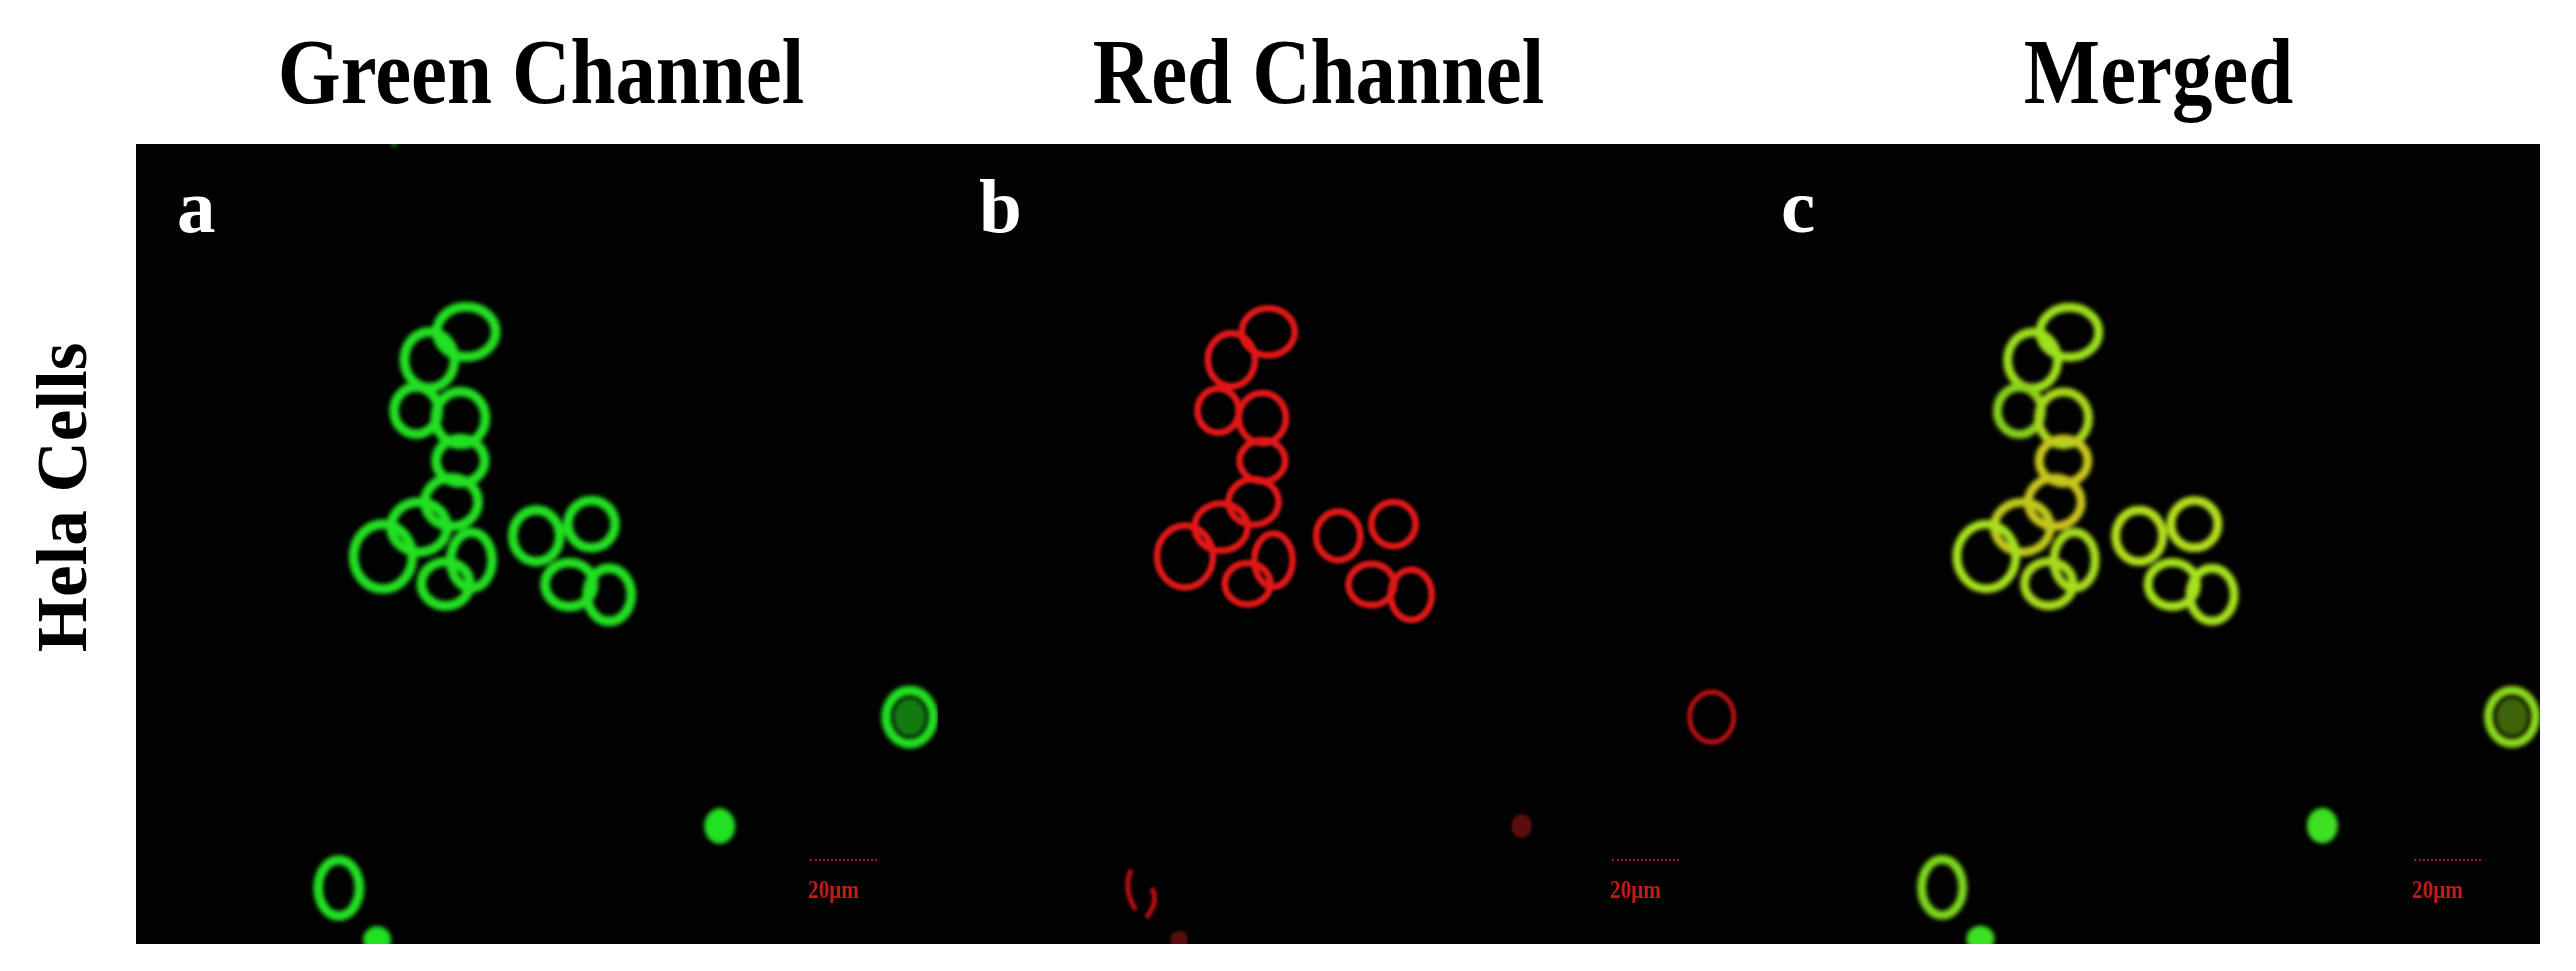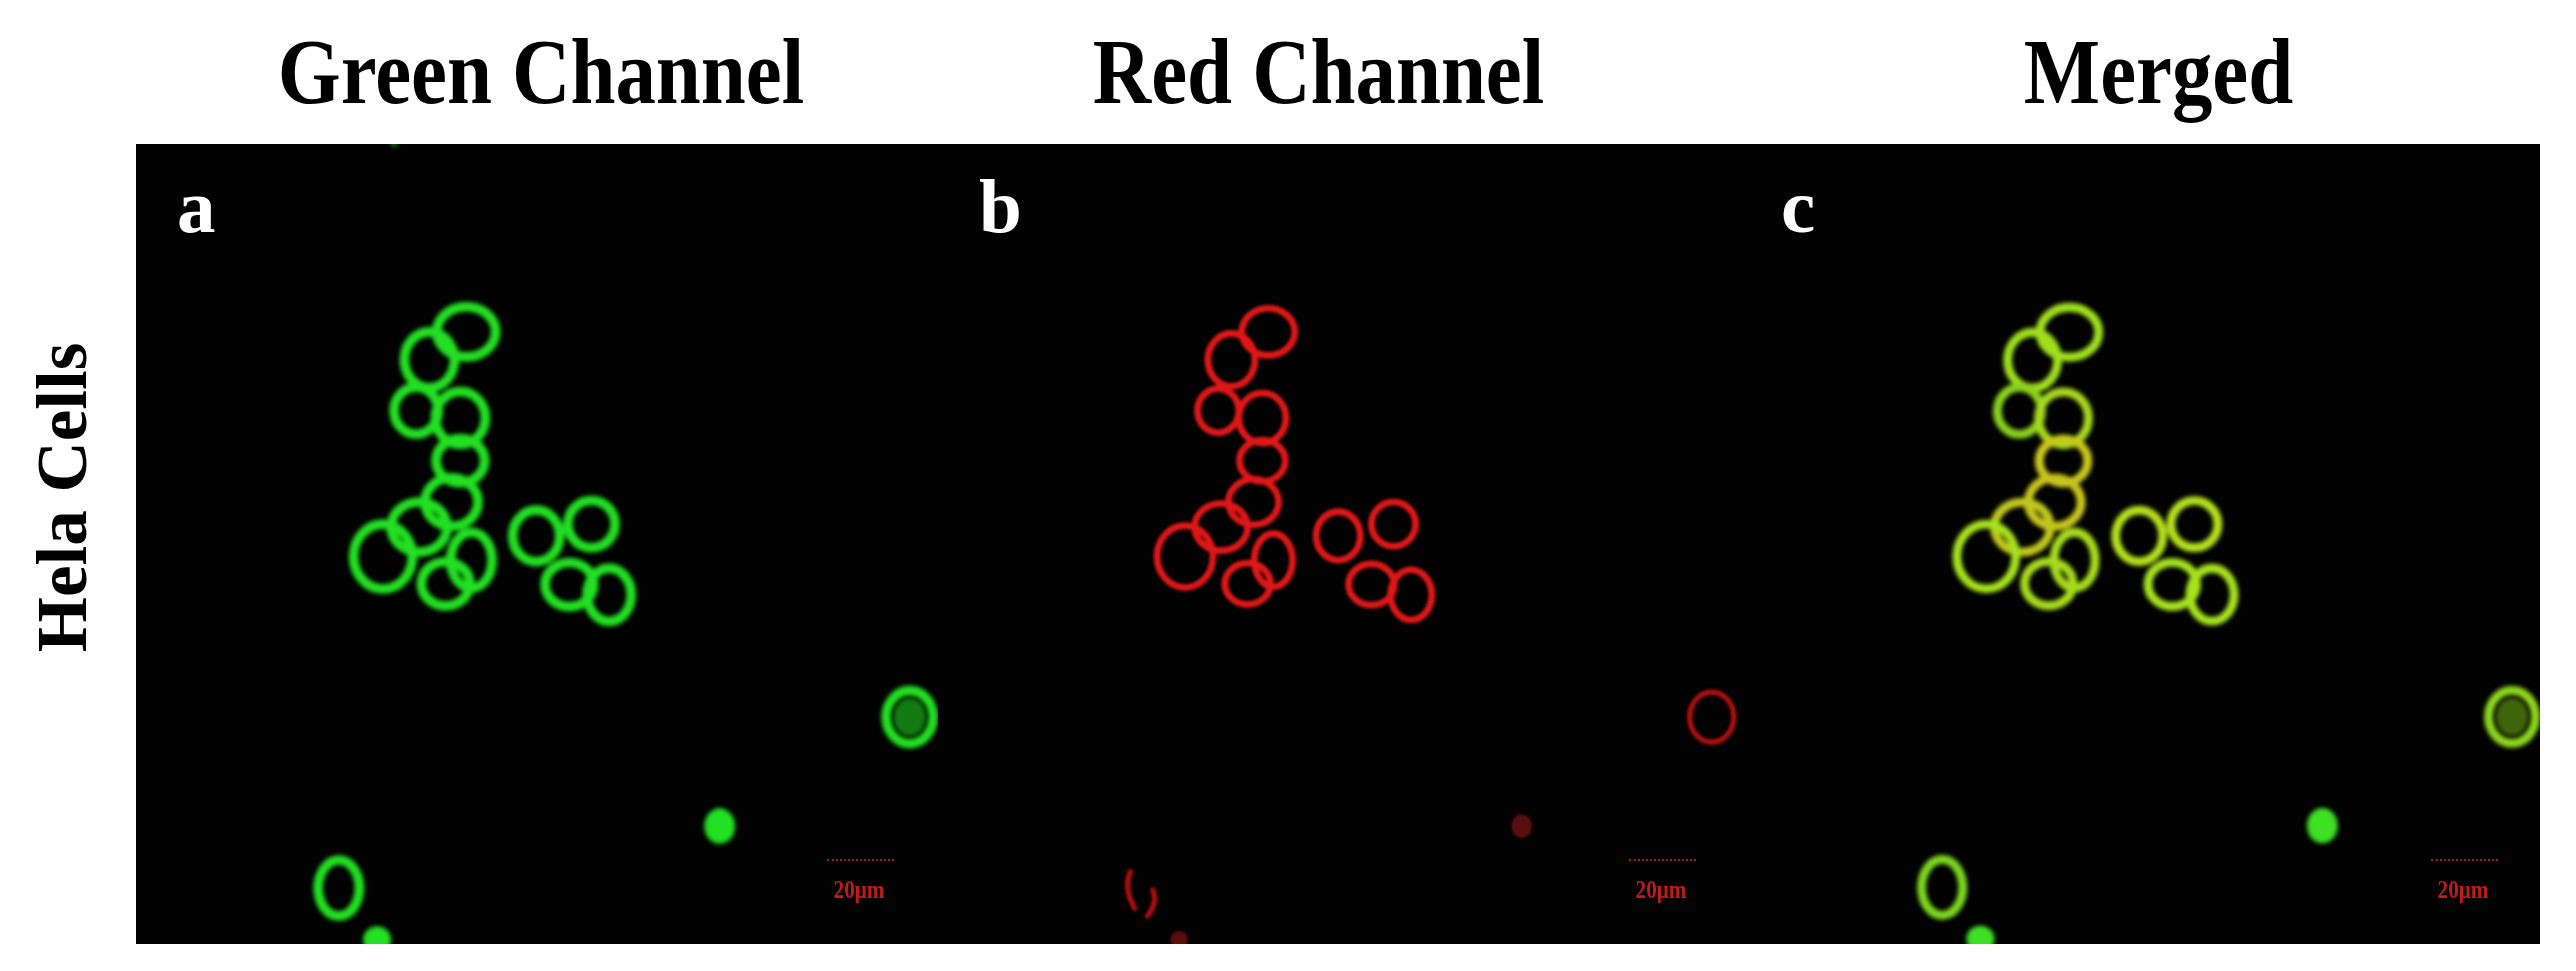--- a/index.html
+++ b/index.html
@@ -25,21 +25,21 @@
     background: #000; display: flex;
   }
   .panel { position: relative; width: 802px; height: 800px; overflow: hidden; background: #020202; }
   .panel:last-child { width: 800px; }
   .panel svg { position: absolute; left: 0; top: 0; }
   .panel-letter {
     position: absolute; left: 41px; top: 7.4px;
     font-family: "Liberation Serif", "DejaVu Serif", serif;
     font-weight: bold; font-size: 77px; color: #ffffff; line-height: 111px;
   }
-  .scalebar { position: absolute; left: 689px; top: 715px; width: 70px; text-align: right; }
+  .scalebar { position: absolute; left: 672px; top: 715px; width: 70px; }
   .scalebar .line { height: 2.2px; border-top: 2.2px dotted #b01818; margin: 0 1.5px; }
   .scalebar .txt {
     margin-top: 13.3px; font-family: "Liberation Serif", "DejaVu Serif", serif;
     font-weight: bold; font-size: 25px; color: #c01a1a; transform: scaleX(0.85);
     transform-origin: left; white-space: nowrap;
   }
 </style>
 </head>
 <body>
 

